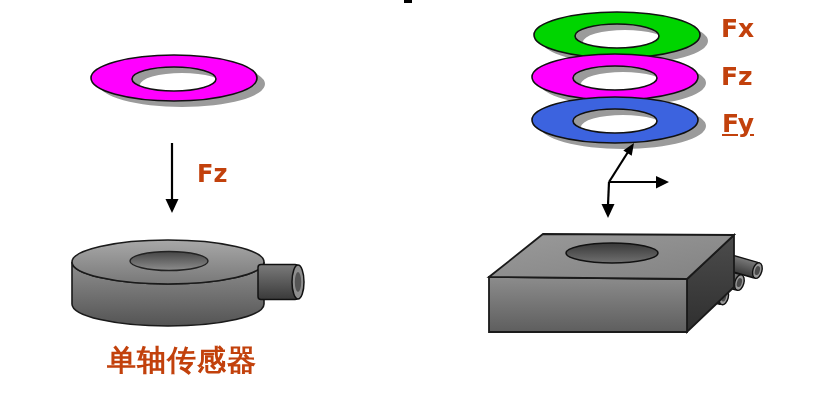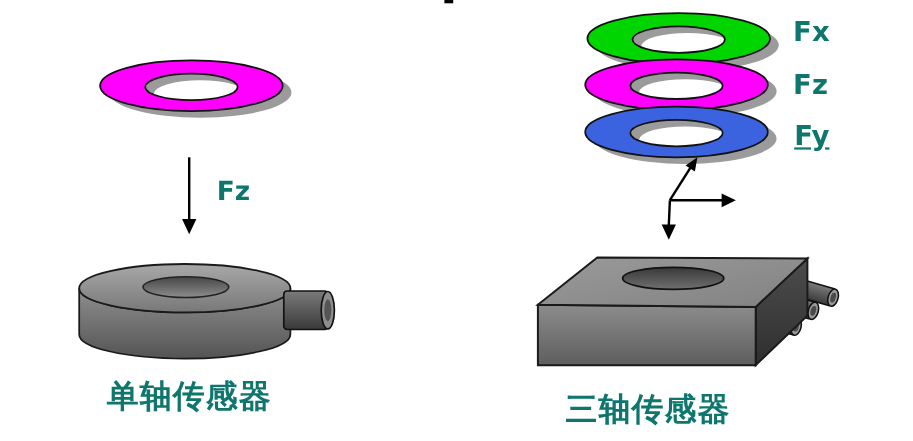--- a/index.html
+++ b/index.html
@@ -6,21 +6,21 @@
   .stage{
     position:relative;
     width:830px;height:401px;
     background:#ffffff;
     font-family:"DejaVu Sans","Liberation Sans",sans-serif;
     overflow:hidden;
   }
   .stage svg{position:absolute;left:0;top:0;}
   .lbl{
     position:absolute;
-    color:#0f766e;
+    color:#c2410c;
     font-weight:bold;
     line-height:1;
     white-space:nowrap;
     user-select:none;
   }
   .force-lbl{font-size:25px;}
   .caption{
     font-size:29px;
     font-weight:bold;
     letter-spacing:1px;
@@ -149,16 +149,15 @@
   </svg>
 
   <div class="artifact" style="left:404px;top:0;width:8px;height:3px;"></div>
 
   <div class="lbl force-lbl" style="left:197px;top:162px;font-size:24px;">Fz</div>
 
   <div class="lbl force-lbl" style="left:721px;top:16px;">Fx</div>
   <div class="lbl force-lbl" style="left:721px;top:64px;">Fz</div>
   <div class="lbl force-lbl" style="left:722px;top:111px;text-decoration:underline;">Fy</div>
 
-  <div class="lbl caption" style="left:97px;top:346px;text-align:center;">单轴传感器</div>
-  <div class="lbl caption" style="left:514px;top:358px;">三轴传感器</div>
+  <div class="lbl caption" style="left:107px;top:346px;text-align:center;">单轴传感器</div>
 
 </div>
 
 </body></html>

